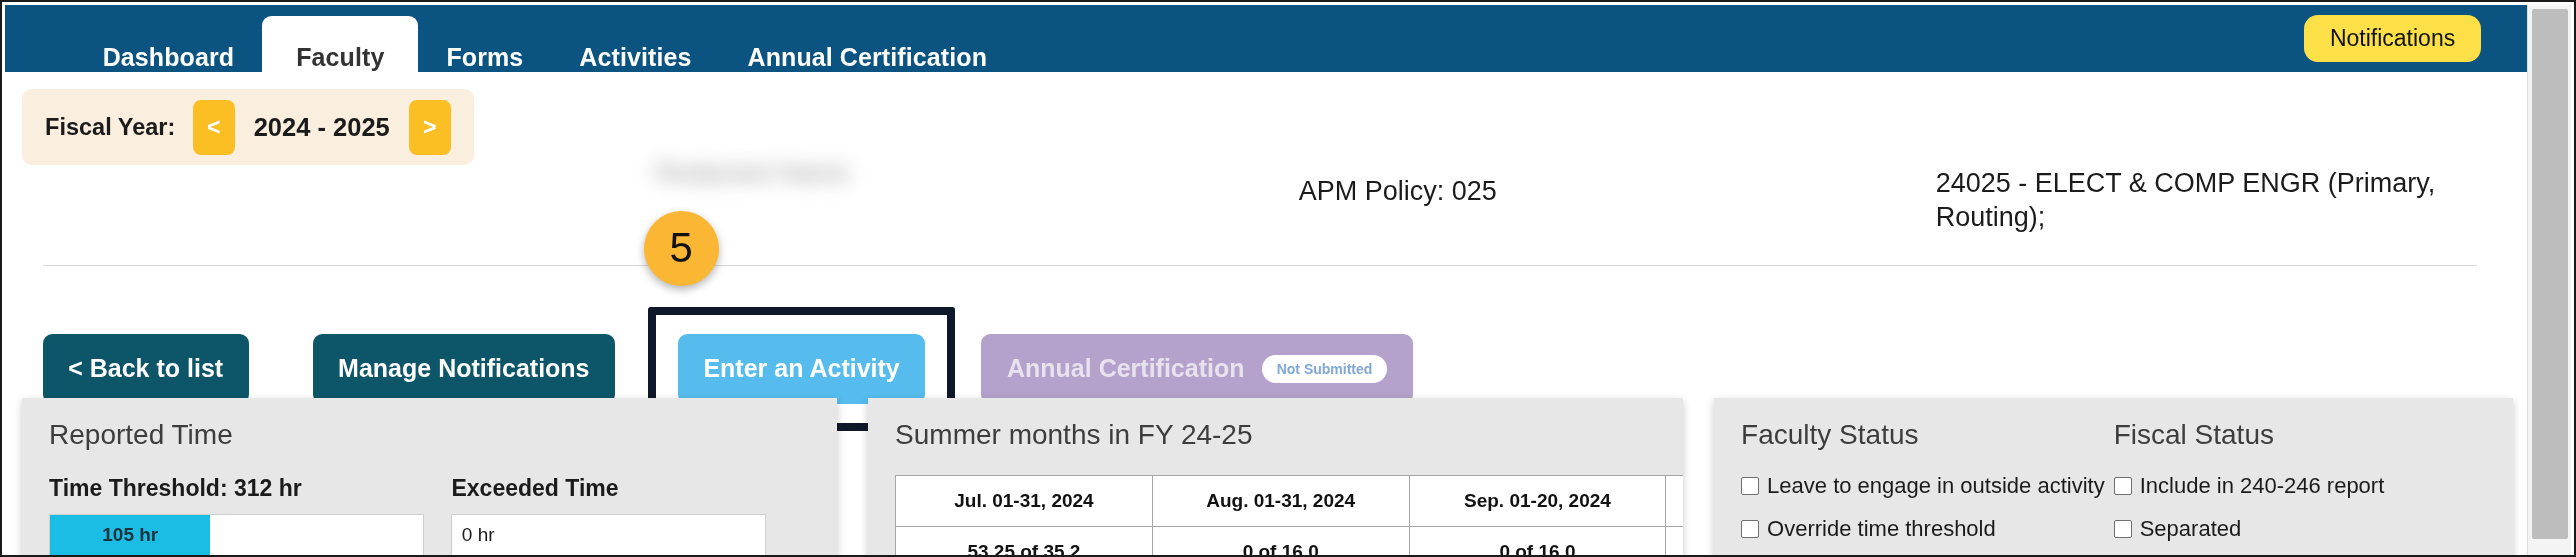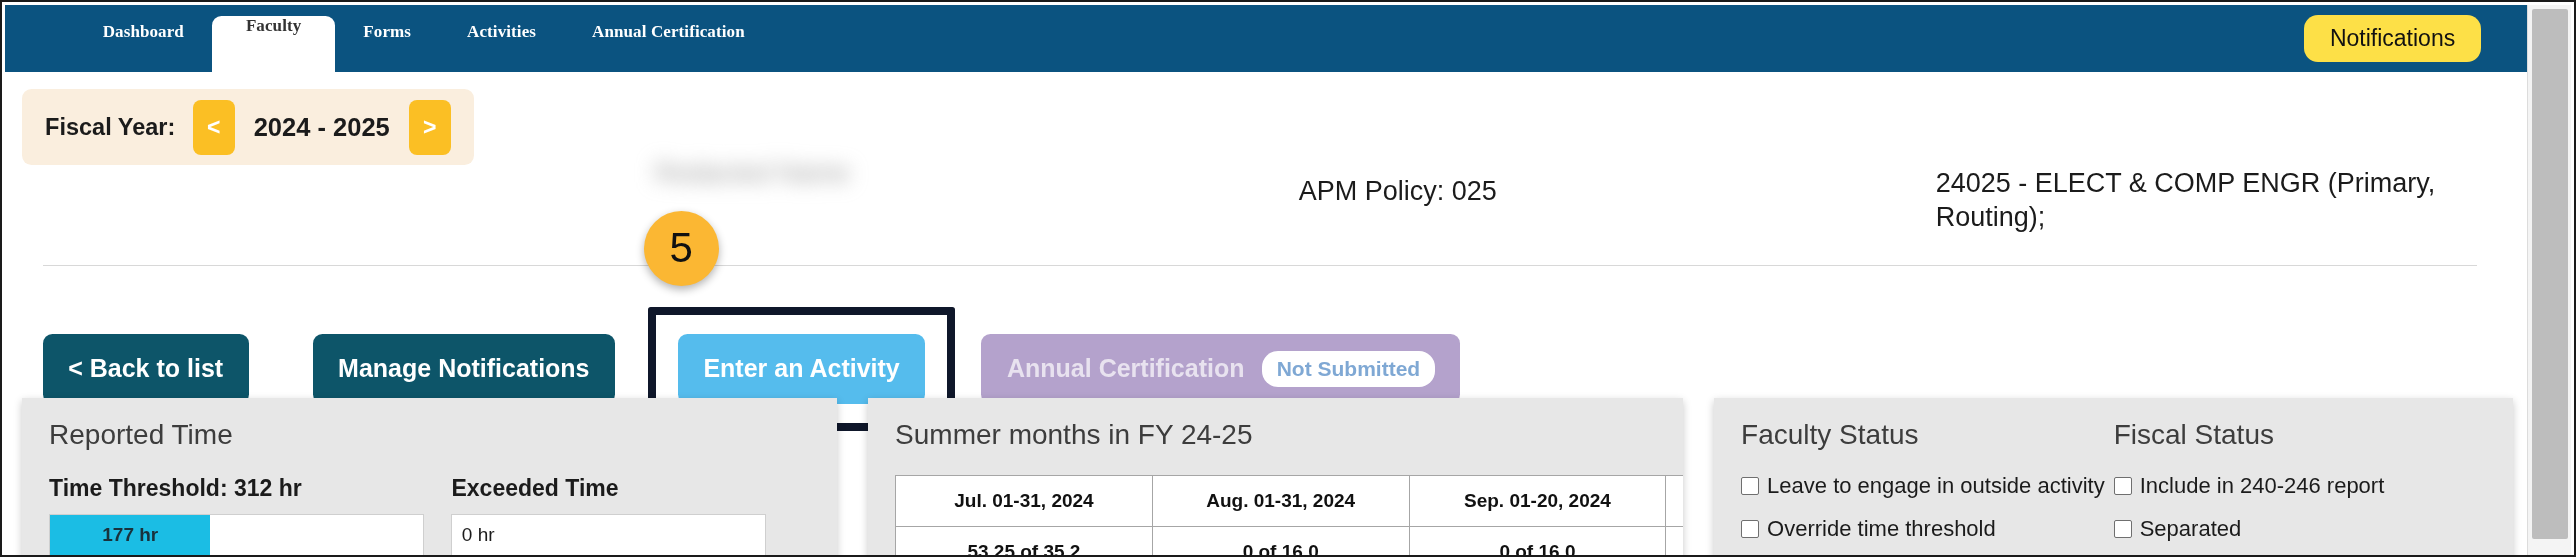--- a/index.html
+++ b/index.html
@@ -49,31 +49,30 @@
     box-sizing: border-box;
   }
   .nav-tabs {
     display: flex;
     align-items: flex-end;
     height: 100%;
   }
   .nav-tab {
     height: 50px;
     display: flex;
-    align-items: flex-start;
+    align-items: flex-end;
     justify-content: center;
     padding: 0 28px;
     color: #ffffff;
-    font-size: 17px;
+    font-size: 25px;
     font-weight: bold;
     letter-spacing: 0.1px;
     white-space: nowrap;
     cursor: pointer;
     box-sizing: border-box;
-    font-family: Liberation Serif, serif;
   }
   .nav-tab.active {
     background: #ffffff;
     color: #333333;
     border-radius: 9.4px 9.4px 0 0;
     height: 56px;
     padding: 0 34px;
   }
   .notifications-btn {
     position: absolute;
@@ -238,21 +237,21 @@
   }
   .btn-purple {
     background: #b4a2cc;
     color: #e8e2ef;
     padding: 0 25.5px;
     gap: 17.4px;
   }
   .badge-pill {
     background: #ffffff;
     color: #7fa8d4;
-    font-size: 21px;
+    font-size: 14px;
     font-weight: bold;
     border-radius: 16px;
     padding: 6px 14.8px;
     white-space: nowrap;
   }
   .btn-gap { width: 32px; flex: none; }
 
   
   .highlight-wrap {
     border: 8px solid #0f172a;
@@ -480,21 +479,21 @@
       </div>
 
       <div class="cards-row">
 
         <div class="card card-reported">
           <div class="card-title">Reported Time</div>
           <div class="rt-cols">
             <div class="rt-col-left">
               <div class="rt-sub">Time Threshold: 312 hr</div>
               <div class="progress-track">
-                <div class="progress-fill" style="width: 43%;">177 hr</div>
+                <div class="progress-fill" style="width: 43%;">105 hr</div>
               </div>
             </div>
             <div class="rt-col-right">
               <div class="rt-sub">Exceeded Time</div>
               <div class="exceeded-box">0 hr</div>
             </div>
           </div>
         </div>
 
         <div class="card card-summer">

